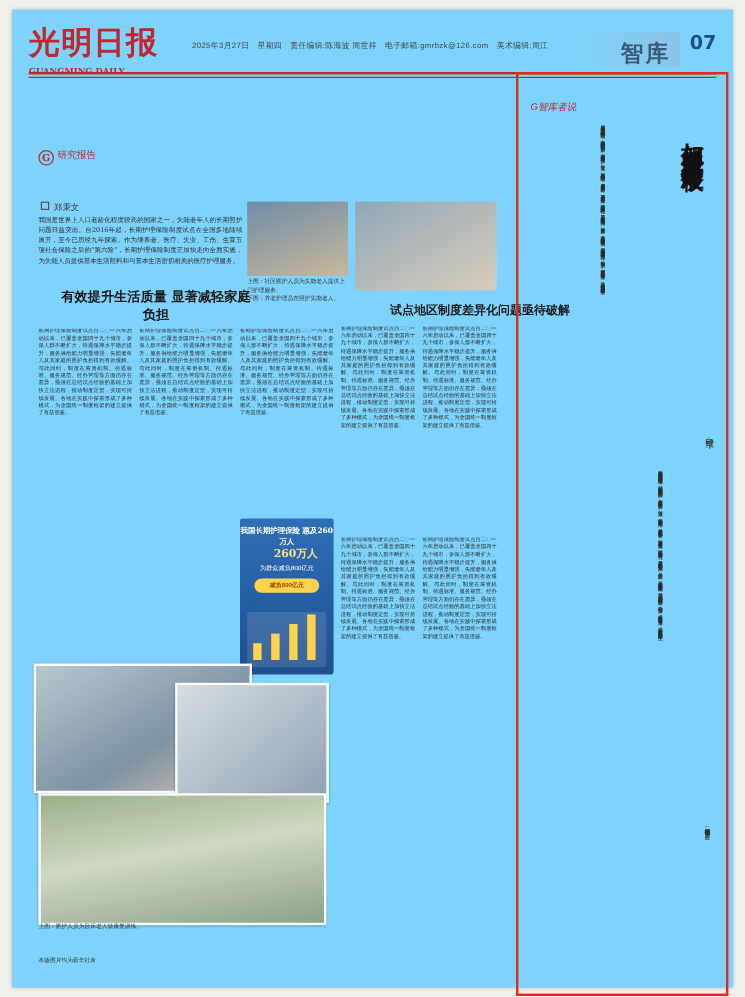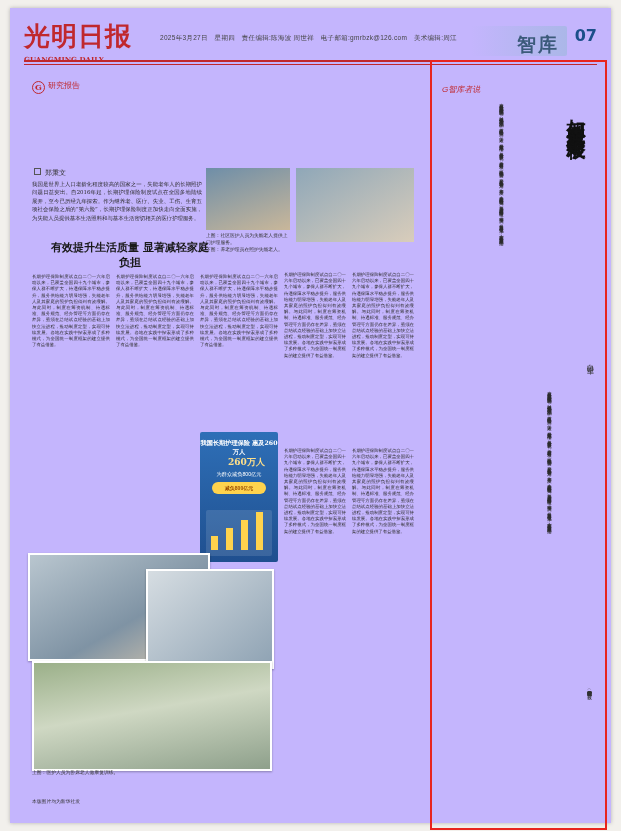--- a/index.html
+++ b/index.html
@@ -1,21 +1,21 @@
 <!DOCTYPE html>
 <html><head>
 <meta charset="utf-8">
 <style>
   html,body{margin:0;padding:0;background:#d8d8d8;}
   body{font-family:"Liberation Sans", sans-serif;}
   .page{
     position:relative;width:621px;height:831px;background:#f2f0ec;overflow:hidden;
   }
   .paper{
-    position:absolute;left:10px;top:8px;width:601px;height:815px;background:#c4b5fd;
+    position:absolute;left:10px;top:8px;width:601px;height:815px;background:#7dd3fc;
     box-shadow:0 0 4px rgba(0,0,0,.25);
   }
   
   .masthead{position:absolute;left:0;top:0;width:601px;height:56px;}
   .logo{
     position:absolute;left:14px;top:8px;width:120px;height:40px;
     color:#c0282d;font-family:"DejaVu Serif", serif;font-weight:bold;font-size:26px;
     letter-spacing:1px;line-height:40px;
   }
   .logo .sub{display:block;font-size:7px;letter-spacing:0;color:#c0282d;line-height:8px;}
@@ -33,21 +33,21 @@
     position:absolute;right:44px;top:18px;width:96px;height:30px;
     background:linear-gradient(90deg,rgba(160,190,215,.0),rgba(150,185,215,.55));
     border-radius:2px;
   }
   .pagenum{
     position:absolute;right:14px;top:18px;font-family:"DejaVu Sans", sans-serif;
     font-size:16px;font-weight:bold;color:#1b4f8a;
   }
 
   
-  .kicker{position:absolute;font-size:8px;color:#c0282d;}
+  .kicker{position:absolute;font-size:8px;color:#c0282d;margin-top:44px;}
   .kicker .g{
     display:inline-block;width:11px;height:11px;border-radius:50%;
     border:1.2px solid #c0282d;color:#c0282d;font-size:8px;line-height:10px;
     text-align:center;margin-right:3px;font-family:"DejaVu Serif",serif;font-weight:bold;
     vertical-align:-2px;
   }
   .headline1{
     position:absolute;left:22px;top:88px;width:250px;
     font-family:"DejaVu Serif", serif;font-weight:bold;color:#c0282d;
     font-size:24px;line-height:30px;letter-spacing:1px;
@@ -151,20 +151,21 @@
     <div class="lead">我国是世界上人口老龄化程度较高的国家之一，失能老年人的长期照护问题日益突出。自2016年起，长期护理保险制度试点在全国多地陆续展开，至今已历经九年探索。作为继养老、医疗、失业、工伤、生育五项社会保险之后的“第六险”，长期护理保险制度正加快走向全面实施，为失能人员提供基本生活照料和与基本生活密切相关的医疗护理服务。</div>
 
     <div class="photo" style="left:196px;top:160px;width:84px;height:62px;background:linear-gradient(160deg,#6e8ea8,#c9b79a);"></div>
     <div class="cap-out" style="left:196px;top:224px;width:84px;">上图：社区医护人员为失能老人提供上门护理服务。</div>
 
     <div class="photo" style="left:286px;top:160px;width:118px;height:74px;background:linear-gradient(150deg,#8fa7b8,#d9cdbb);"></div>
     <div class="cap-out" style="left:196px;top:238px;width:84px;">下图：养老护理员在照护失能老人。</div>
 
     <div class="sub-h sub-h1">有效提升生活质量
 显著减轻家庭负担</div>
+    <div class="sub-h sub-h2">试点地区制度差异化问题亟待破解</div>
 
     <div class="col" style="left:22px;top:266px;width:78px;height:270px;">长期护理保险制度试点自二〇一六年启动以来，已覆盖全国四十九个城市，参保人群不断扩大，待遇保障水平稳步提升，服务供给能力明显增强，失能老年人及其家庭的照护负担得到有效缓解。与此同时，制度在筹资机制、待遇标准、服务规范、经办管理等方面仍存在差异，亟须在总结试点经验的基础上加快立法进程，推动制度定型，实现可持续发展。各地在实践中探索形成了多种模式，为全国统一制度框架的建立提供了有益借鉴。</div>
     <div class="col" style="left:106px;top:266px;width:78px;height:270px;">长期护理保险制度试点自二〇一六年启动以来，已覆盖全国四十九个城市，参保人群不断扩大，待遇保障水平稳步提升，服务供给能力明显增强，失能老年人及其家庭的照护负担得到有效缓解。与此同时，制度在筹资机制、待遇标准、服务规范、经办管理等方面仍存在差异，亟须在总结试点经验的基础上加快立法进程，推动制度定型，实现可持续发展。各地在实践中探索形成了多种模式，为全国统一制度框架的建立提供了有益借鉴。</div>
     <div class="col" style="left:190px;top:266px;width:78px;height:150px;">长期护理保险制度试点自二〇一六年启动以来，已覆盖全国四十九个城市，参保人群不断扩大，待遇保障水平稳步提升，服务供给能力明显增强，失能老年人及其家庭的照护负担得到有效缓解。与此同时，制度在筹资机制、待遇标准、服务规范、经办管理等方面仍存在差异，亟须在总结试点经验的基础上加快立法进程，推动制度定型，实现可持续发展。各地在实践中探索形成了多种模式，为全国统一制度框架的建立提供了有益借鉴。</div>
 
     <div class="col" style="left:274px;top:264px;width:62px;height:148px;">长期护理保险制度试点自二〇一六年启动以来，已覆盖全国四十九个城市，参保人群不断扩大，待遇保障水平稳步提升，服务供给能力明显增强，失能老年人及其家庭的照护负担得到有效缓解。与此同时，制度在筹资机制、待遇标准、服务规范、经办管理等方面仍存在差异，亟须在总结试点经验的基础上加快立法进程，推动制度定型，实现可持续发展。各地在实践中探索形成了多种模式，为全国统一制度框架的建立提供了有益借鉴。</div>
     <div class="col" style="left:342px;top:264px;width:62px;height:148px;">长期护理保险制度试点自二〇一六年启动以来，已覆盖全国四十九个城市，参保人群不断扩大，待遇保障水平稳步提升，服务供给能力明显增强，失能老年人及其家庭的照护负担得到有效缓解。与此同时，制度在筹资机制、待遇标准、服务规范、经办管理等方面仍存在差异，亟须在总结试点经验的基础上加快立法进程，推动制度定型，实现可持续发展。各地在实践中探索形成了多种模式，为全国统一制度框架的建立提供了有益借鉴。</div>
 
     <div class="col" style="left:274px;top:440px;width:62px;height:340px;">长期护理保险制度试点自二〇一六年启动以来，已覆盖全国四十九个城市，参保人群不断扩大，待遇保障水平稳步提升，服务供给能力明显增强，失能老年人及其家庭的照护负担得到有效缓解。与此同时，制度在筹资机制、待遇标准、服务规范、经办管理等方面仍存在差异，亟须在总结试点经验的基础上加快立法进程，推动制度定型，实现可持续发展。各地在实践中探索形成了多种模式，为全国统一制度框架的建立提供了有益借鉴。</div>
     <div class="col" style="left:342px;top:440px;width:62px;height:340px;">长期护理保险制度试点自二〇一六年启动以来，已覆盖全国四十九个城市，参保人群不断扩大，待遇保障水平稳步提升，服务供给能力明显增强，失能老年人及其家庭的照护负担得到有效缓解。与此同时，制度在筹资机制、待遇标准、服务规范、经办管理等方面仍存在差异，亟须在总结试点经验的基础上加快立法进程，推动制度定型，实现可持续发展。各地在实践中探索形成了多种模式，为全国统一制度框架的建立提供了有益借鉴。</div>

